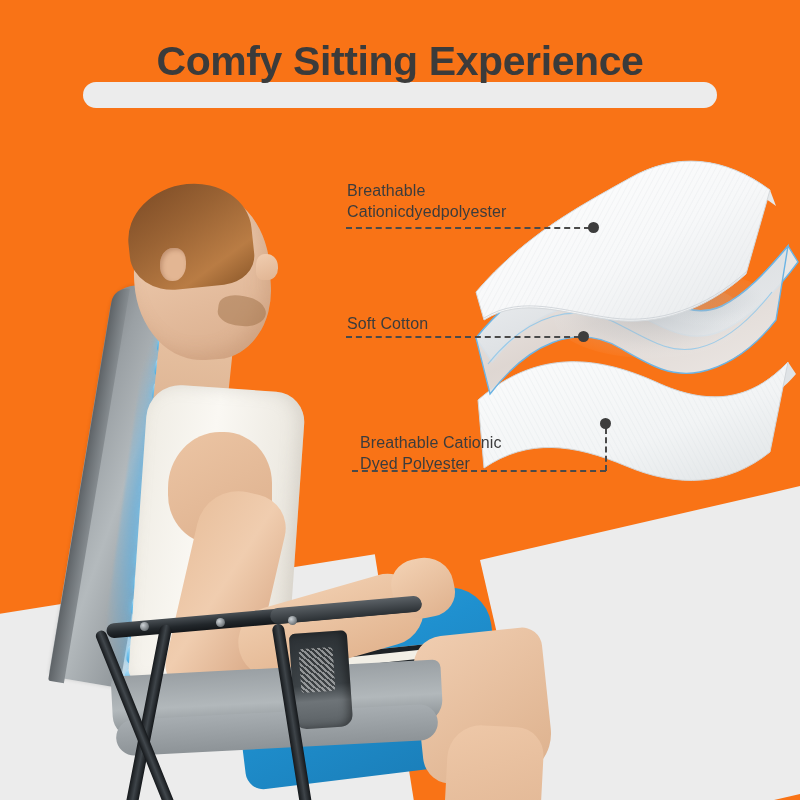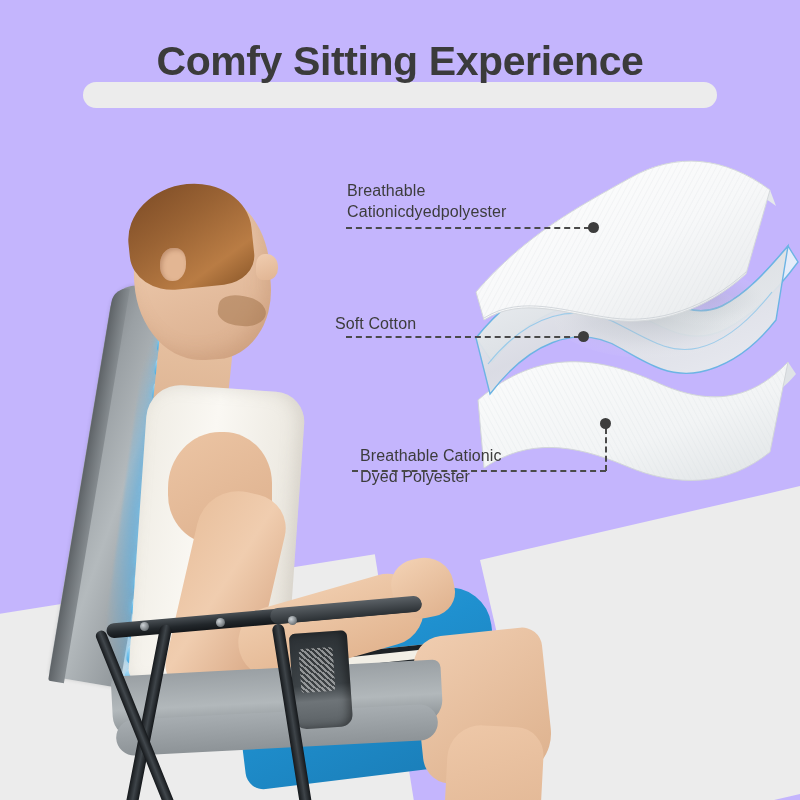--- a/index.html
+++ b/index.html
@@ -8,21 +8,21 @@
     padding: 0;
     background: #ffffff;
   }
   body {
     font-family: "Liberation Sans", sans-serif;
   }
   #page {
     position: relative;
     width: 800px;
     height: 800px;
-    background: #c4b5fd;
+    background: #f97316;
     overflow: hidden;
   }
 
   
   .ground-left {
     position: absolute;
     left: -40px;
     top: 620px;
     width: 420px;
     height: 260px;
@@ -416,22 +416,22 @@
     position: absolute;
     z-index: 30;
     color: #3c3c3c;
     font-family: "Liberation Sans", sans-serif;
     font-size: 16px;
     line-height: 1.32;
     letter-spacing: 0.1px;
     white-space: pre-line;
   }
   .callout-1 { left: 347px; top: 180px; }
-  .callout-2 { left: 335px; top: 313px; }
-  .callout-3 { left: 360px; top: 445px; }
+  .callout-2 { left: 347px; top: 313px; }
+  .callout-3 { left: 360px; top: 432px; }
   .dash-h {
     position: absolute;
     height: 0;
     border-top: 2px dashed #4a4a4a;
     z-index: 30;
   }
   .dash-v {
     position: absolute;
     width: 0;
     border-left: 2px dashed #4a4a4a;

